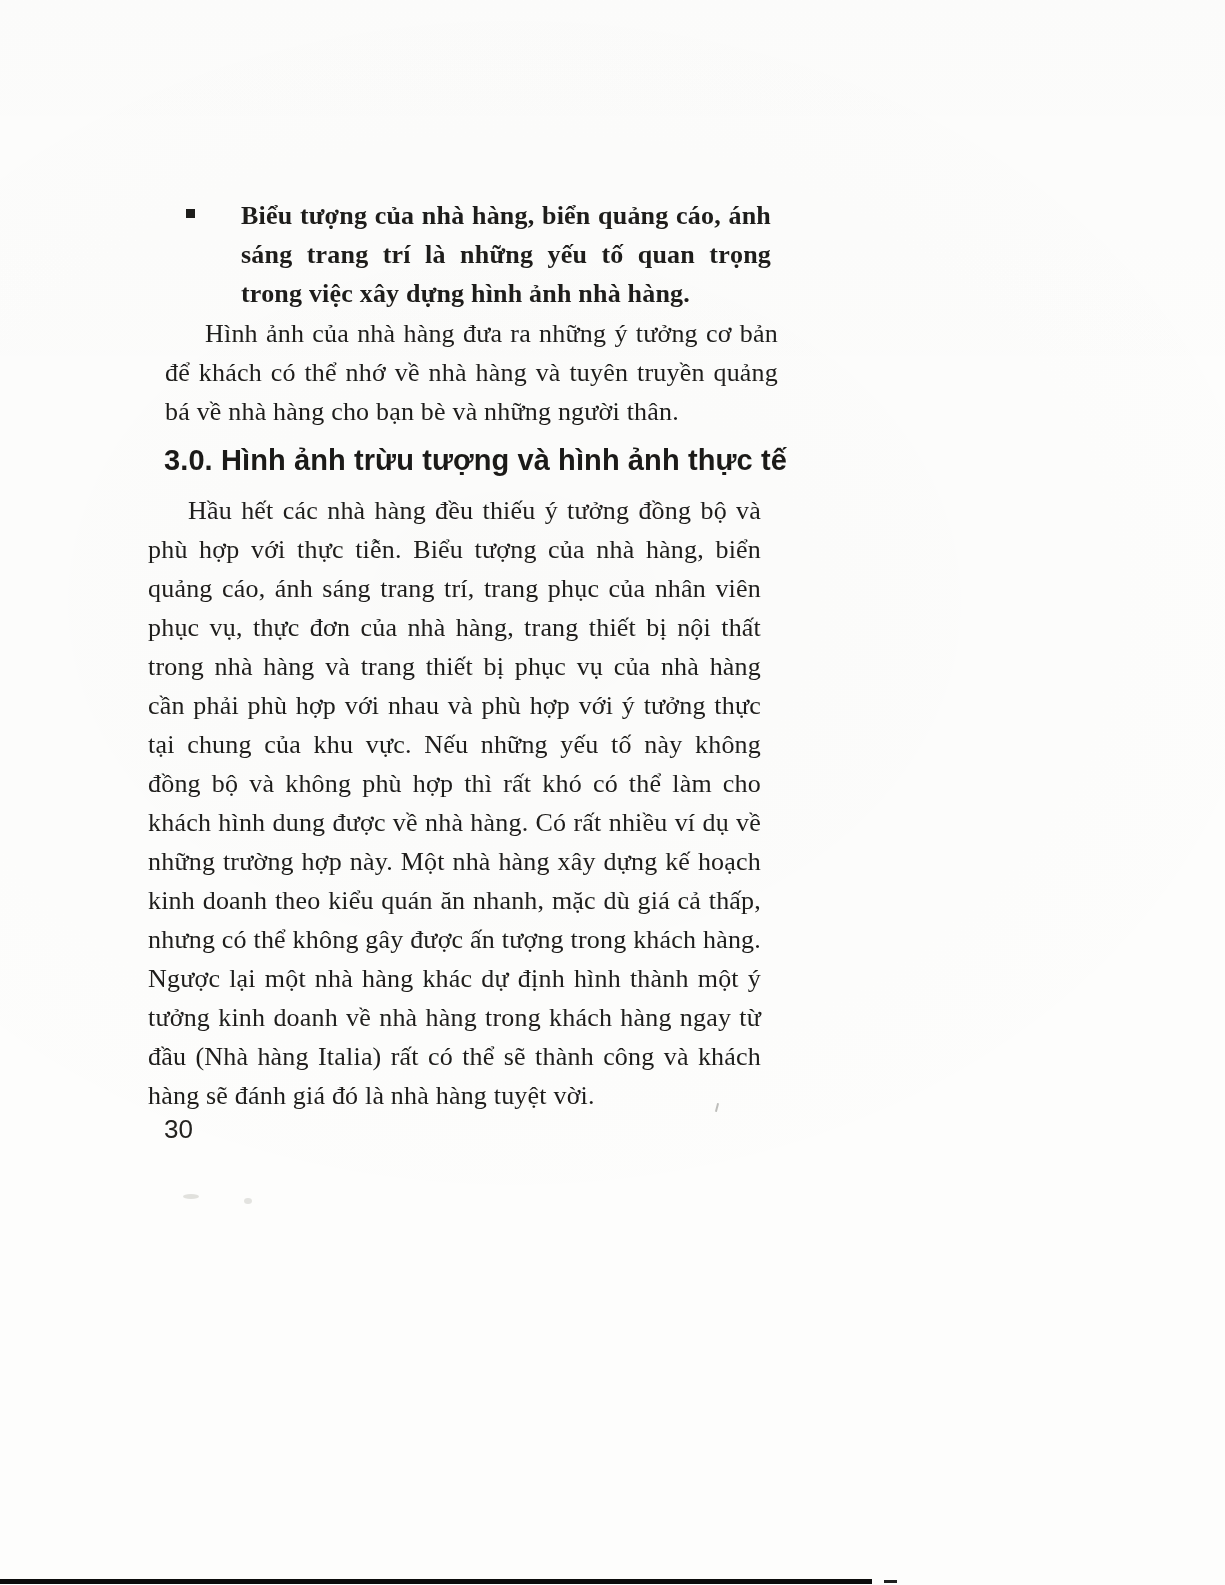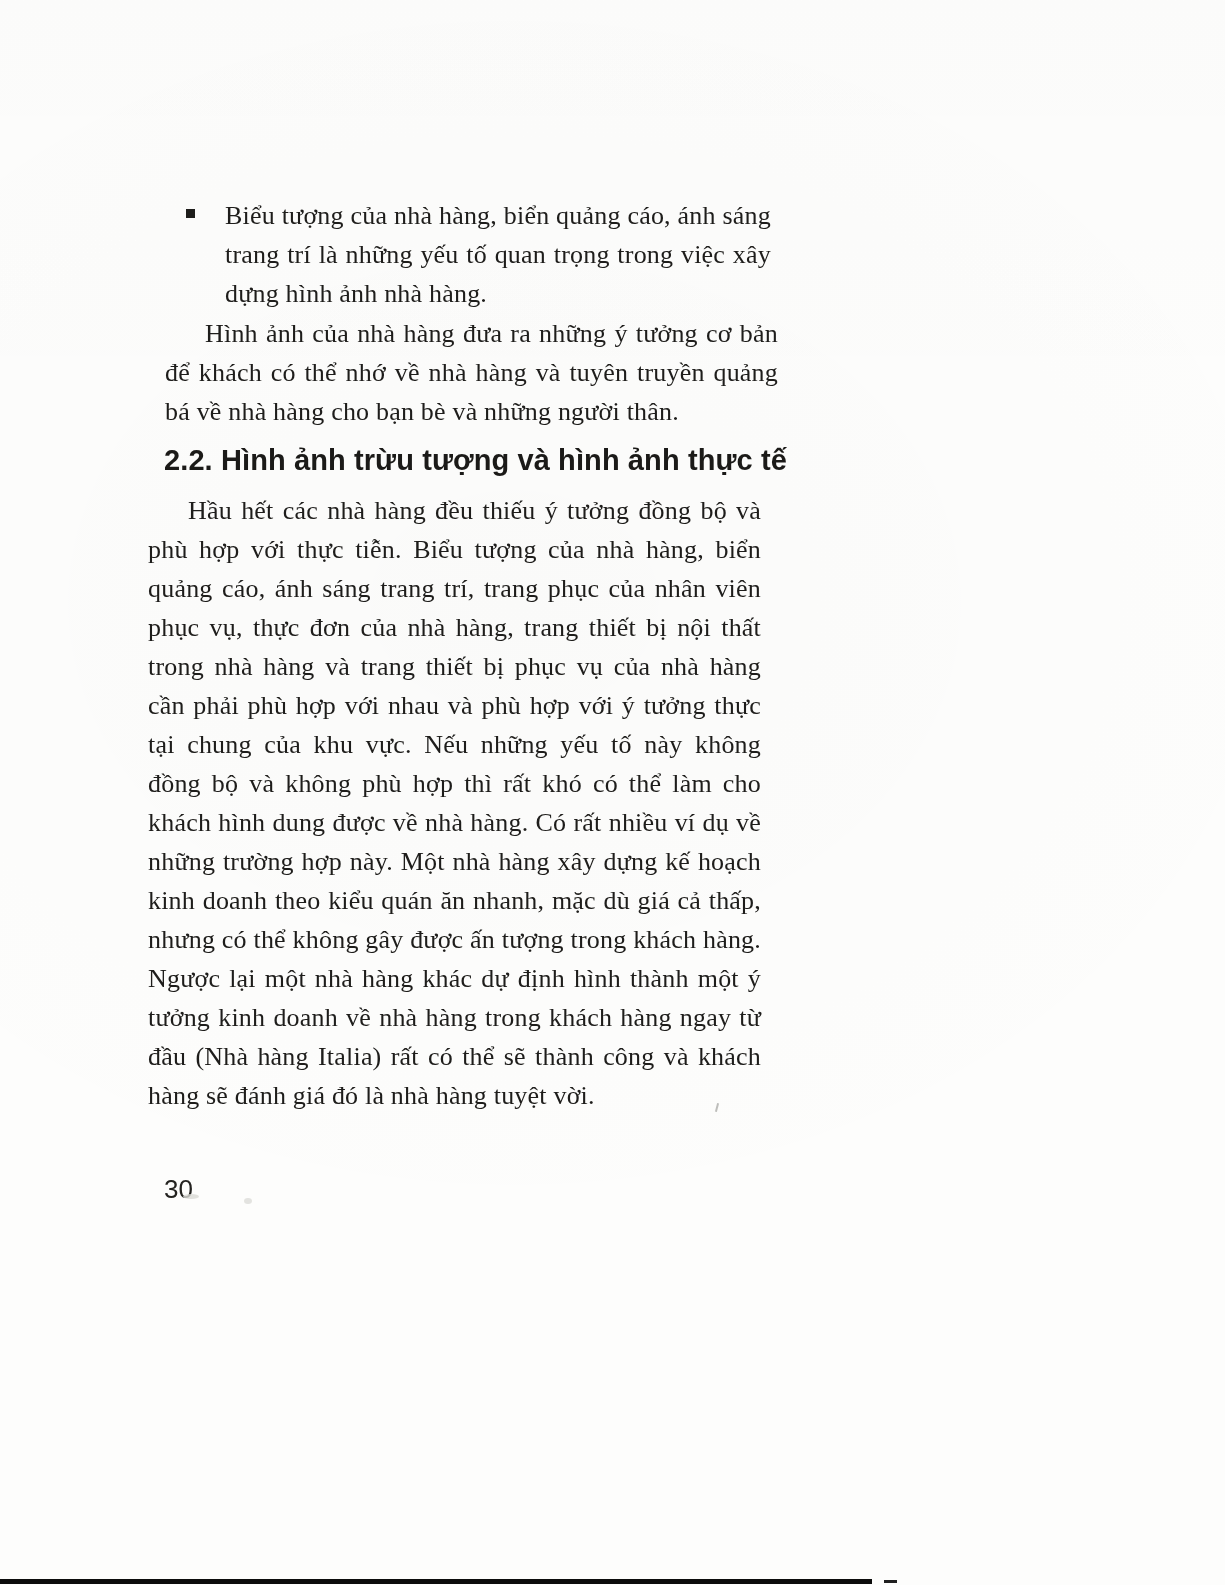--- a/index.html
+++ b/index.html
@@ -44,26 +44,27 @@
     align-items: flex-start;
   }
   .bullet-marker {
     width: 9px;
     height: 9px;
     background: #1e1d1b;
     margin-top: 13px;
     flex: 0 0 9px;
   }
   .bullet-text {
-    margin-left: 30px;
+    margin-left: 46px;
     width: 546px;
     font-size: 26px;
     line-height: 39px;
     text-align: justify;
     letter-spacing: 0.2px;
+    font-weight: bold;
   }
 
   .para-1 { left: 165px; top: 314px; width: 613px; text-indent: 40px; }
 
   .section-heading {
     position: absolute;
     left: 164px;
     top: 443px;
     width: 620px;
     font-family: "Liberation Sans", "DejaVu Sans", sans-serif;
@@ -74,21 +75,21 @@
     letter-spacing: 0.1px;
     white-space: nowrap;
   }
 
   .para-2 { left: 148px; top: 491px; width: 613px; text-indent: 40px; }
   .para-3 { left: 165px; top: 1018px; width: 613px; text-indent: 40px; }
 
   .page-number {
     position: absolute;
     left: 164px;
-    top: 1174px;
+    top: 1114px;
     font-family: "Liberation Sans", "DejaVu Sans", sans-serif;
     font-size: 26px;
     color: #242320;
   }
 
   .artifact-tick {
     position: absolute;
     left: 716px;
     top: 1103px;
     width: 2px;
@@ -140,21 +141,21 @@
 
 <div class="scan-page">
 
   <div class="bullet-row">
     <span class="bullet-marker"></span>
     <div class="bullet-text">Biểu tượng của nhà hàng, biển quảng cáo, ánh sáng trang trí là những yếu tố quan trọng trong việc xây dựng hình ảnh nhà hàng.</div>
   </div>
 
   <div class="body-text para-1">Hình ảnh của nhà hàng đưa ra những ý tưởng cơ bản để khách có thể nhớ về nhà hàng và tuyên truyền quảng bá về nhà hàng cho bạn bè và những người thân.</div>
 
-  <div class="section-heading">2.2. Hình ảnh trừu tượng và hình ảnh thực tế</div>
+  <div class="section-heading">3.0. Hình ảnh trừu tượng và hình ảnh thực tế</div>
 
   <div class="body-text para-2">Hầu hết các nhà hàng đều thiếu ý tưởng đồng bộ và phù hợp với thực tiễn. Biểu tượng của nhà hàng, biển quảng cáo, ánh sáng trang trí, trang phục của nhân viên phục vụ, thực đơn của nhà hàng, trang thiết bị nội thất trong nhà hàng và trang thiết bị phục vụ của nhà hàng cần phải phù hợp với nhau và phù hợp với ý tưởng thực tại chung của khu vực. Nếu những yếu tố này không đồng bộ và không phù hợp thì rất khó có thể làm cho khách hình dung được về nhà hàng. Có rất nhiều ví dụ về những trường hợp này. Một nhà hàng xây dựng kế hoạch kinh doanh theo kiểu quán ăn nhanh, mặc dù giá cả thấp, nhưng có thể không gây được ấn tượng trong khách hàng. Ngược lại một nhà hàng khác dự định hình thành một ý tưởng kinh doanh về nhà hàng trong khách hàng ngay từ đầu (Nhà hàng Italia) rất có thể sẽ thành công và khách hàng sẽ đánh giá đó là nhà hàng tuyệt vời.</div>
 
 
   <div class="page-number">30</div>
 
   <div class="artifact-tick"></div>
   <div class="artifact-smudge-1"></div>
   <div class="artifact-smudge-2"></div>
 

